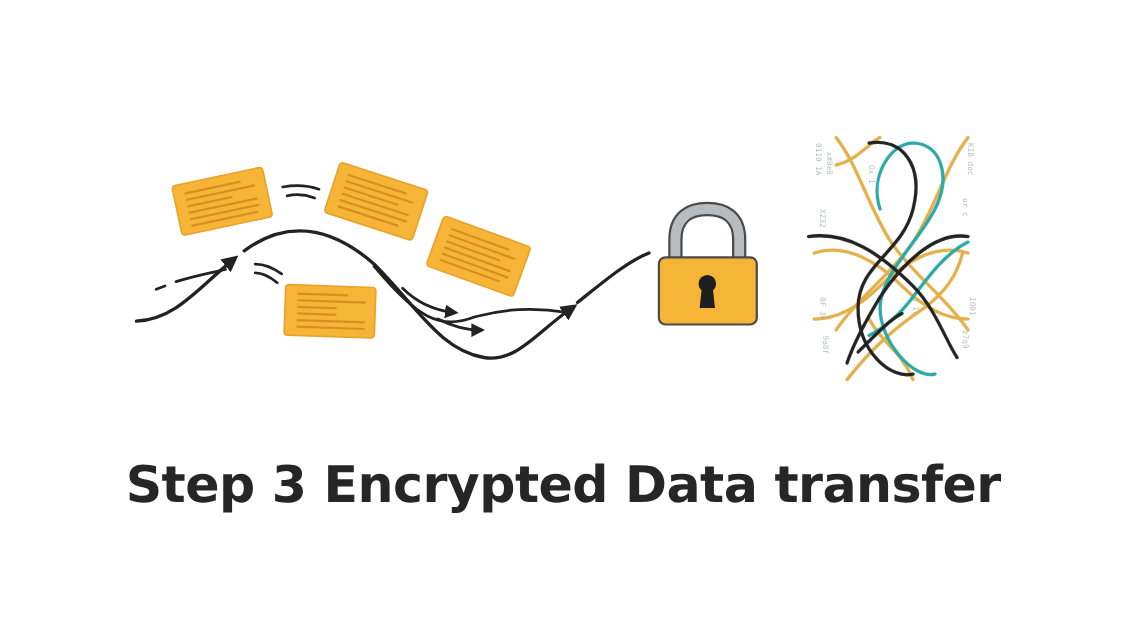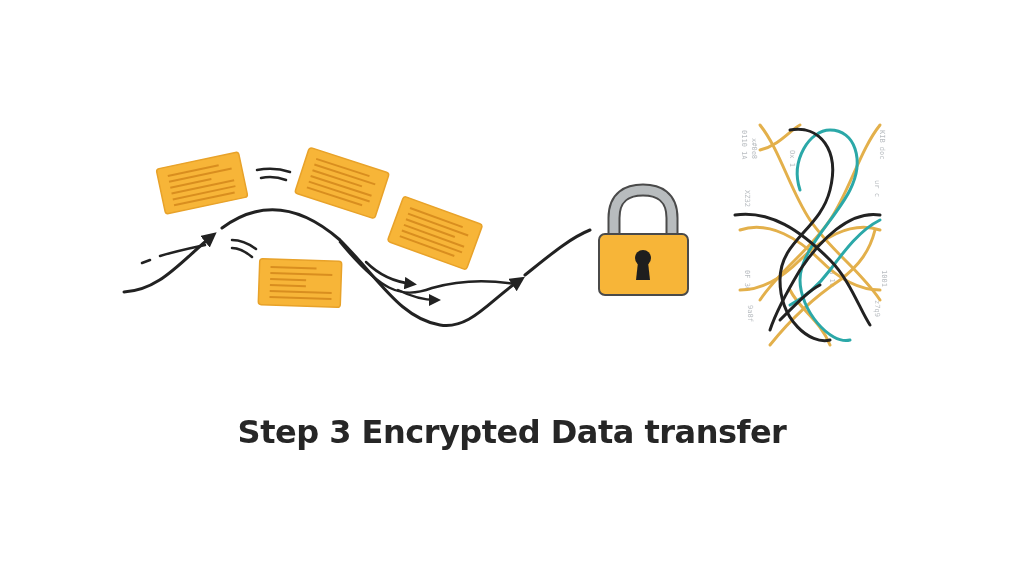--- a/index.html
+++ b/index.html
@@ -2,21 +2,21 @@
 <html><head>
   <meta charset="utf-8">
   <style>
     html, body { margin: 0; padding: 0; background: #ffffff; }
     body { width: 1024px; height: 576px; position: relative; overflow: hidden;
            font-family: "Liberation Sans", sans-serif; }
     .stage { position: absolute; left: 0; top: 0; width: 1024px; height: 576px; }
     .caption {
       position: absolute; left: 0; width: 1024px; top: 413px;
       text-align: center; font-family: "DejaVu Sans", sans-serif;
-      font-weight: bold; font-size: 32px; color: #262626; letter-spacing: -0.5px;
+      font-weight: bold; font-size: 46px; color: #262626; letter-spacing: -0.5px;
     }
     svg { position: absolute; left: 0; top: 0; }
   </style>
 </head>
 <body>
 
 <div class="stage">
   <svg width="1024" height="576" viewBox="0 0 1024 576">
     <defs>
       <marker id="arrowBig" viewBox="0 0 10 10" refX="6" refY="5" markerWidth="5" markerHeight="5" orient="auto">

